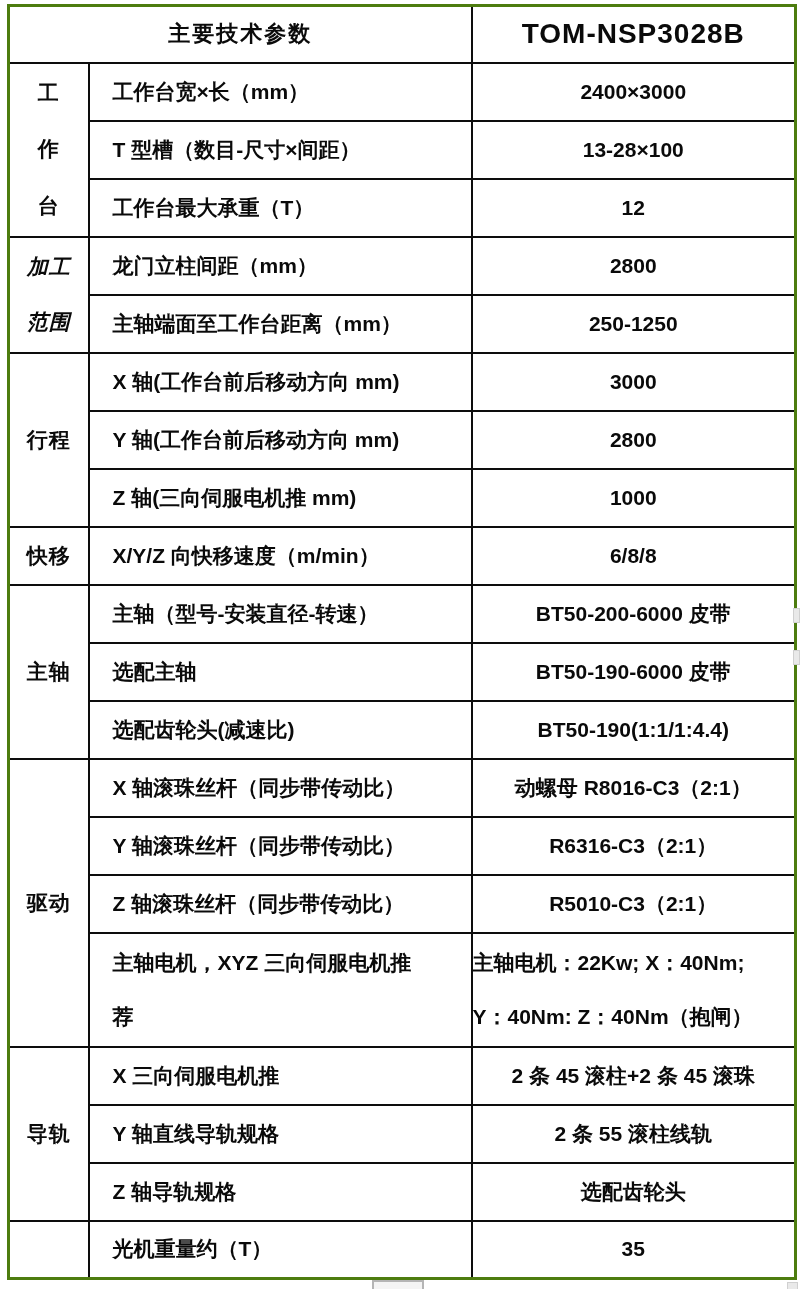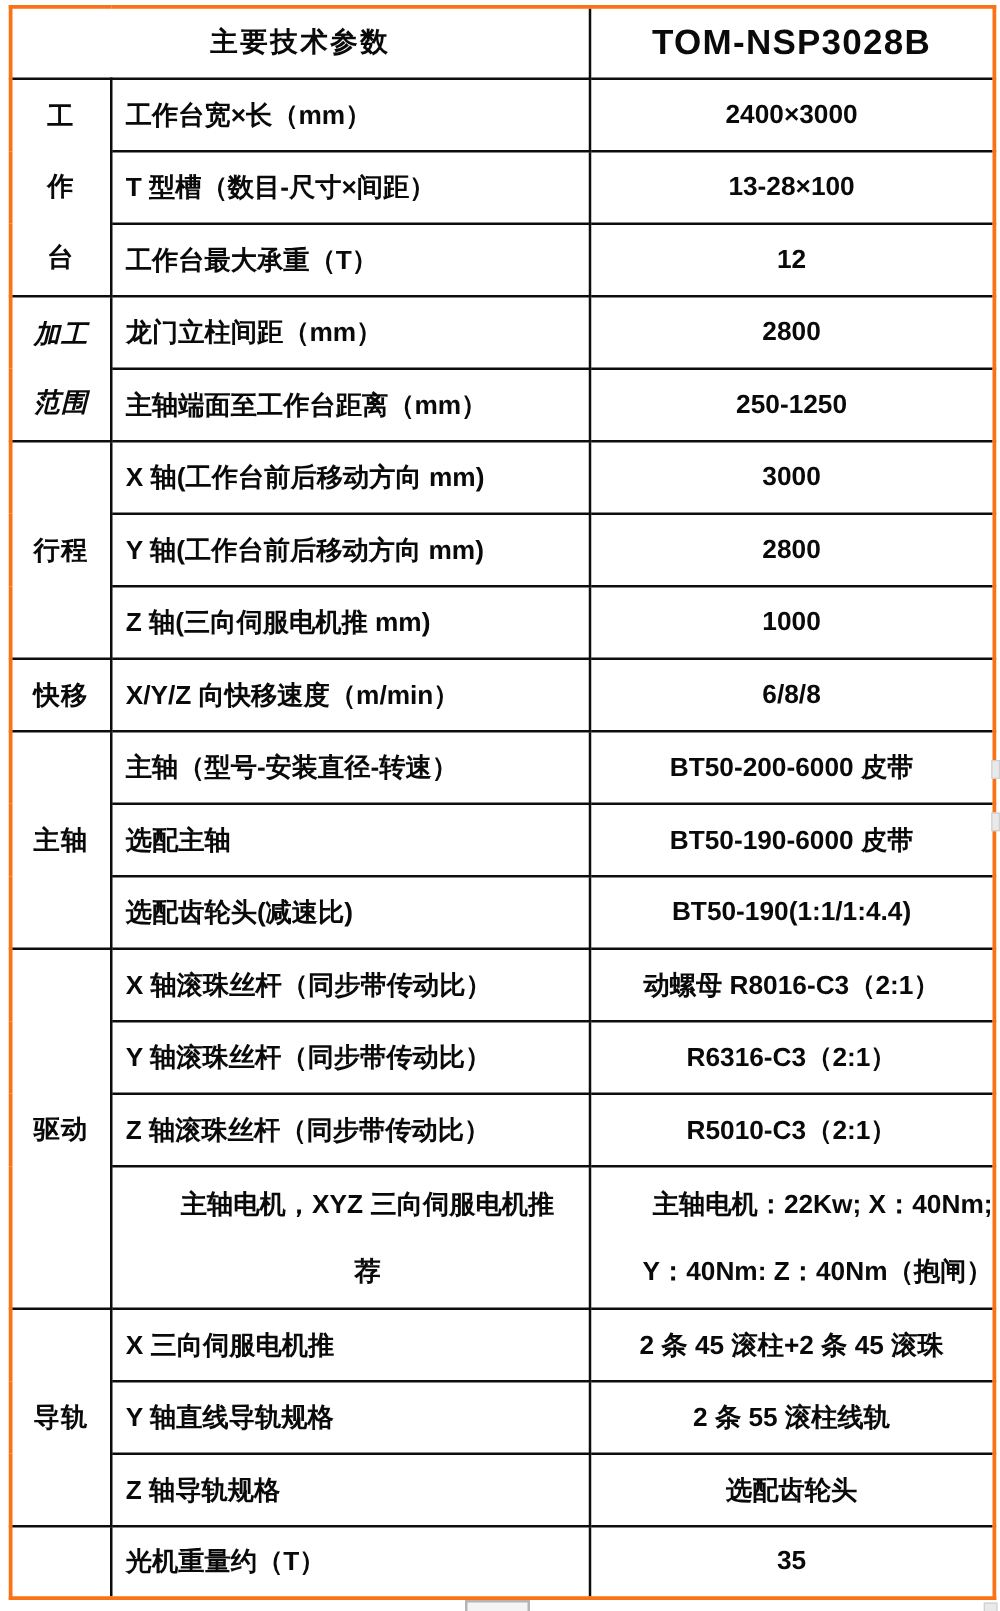--- a/index.html
+++ b/index.html
@@ -14,21 +14,21 @@
     width: 800px; height: 1289px;
     overflow: hidden;
     background: #ffffff;
   }
   table.spec-table {
     position: absolute;
     left: 7px; top: 4px;
     border-collapse: collapse;
     table-layout: fixed;
     width: 787px;
-    border: 3px solid #f97316;
+    border: 3px solid #4d7c0f;
   }
   .spec-table td, .spec-table th {
     border: 2px solid #0d0d0d;
     font-weight: 700;
     font-size: 21px;
     overflow: hidden;
     vertical-align: middle;
     padding: 0;
   }
   .col-group  { width: 80px; }
@@ -36,35 +36,35 @@
   .col-value  { width: 324px; }
 
   tr.h-header { height: 57px; }
   tr.h-row    { height: 58px; }
   tr.h-double { height: 114px; }
 
   th.header-title { text-align: center; font-size: 22px; letter-spacing: 2px; }
   th.header-model { text-align: center; font-size: 28px; letter-spacing: 1px; }
 
   td.group-cell { text-align: center; letter-spacing: 1px; }
-  td.param-cell { text-align: left; padding-left: 11px; }
+  td.param-cell { text-align: left; padding-left: 23px; }
   td.value-cell { text-align: center; }
 
   .vstack {
     display: flex;
     flex-direction: column;
     justify-content: space-around;
     align-items: center;
   }
   .vstack.span3 { height: 170px; }
   .vstack.span2 { height: 110px; font-style: italic; }
   .vstack.lines2 { height: 108px; align-items: stretch; }
   .vstack.lines2 > span { display: block; }
-  .lines2.left > span  { text-align: center; margin-left: 17px; }
-  .lines2.center > span{ text-align: right; }
+  .lines2.left > span  { text-align: left; }
+  .lines2.center > span{ text-align: left; }
 
   
   .bottom-fragment {
     position: absolute;
     left: 372px; top: 1280px;
     width: 52px; height: 14px;
     background: #f4f4f4;
     border: 2px solid #b5b5b5;
     box-sizing: border-box;
   }

